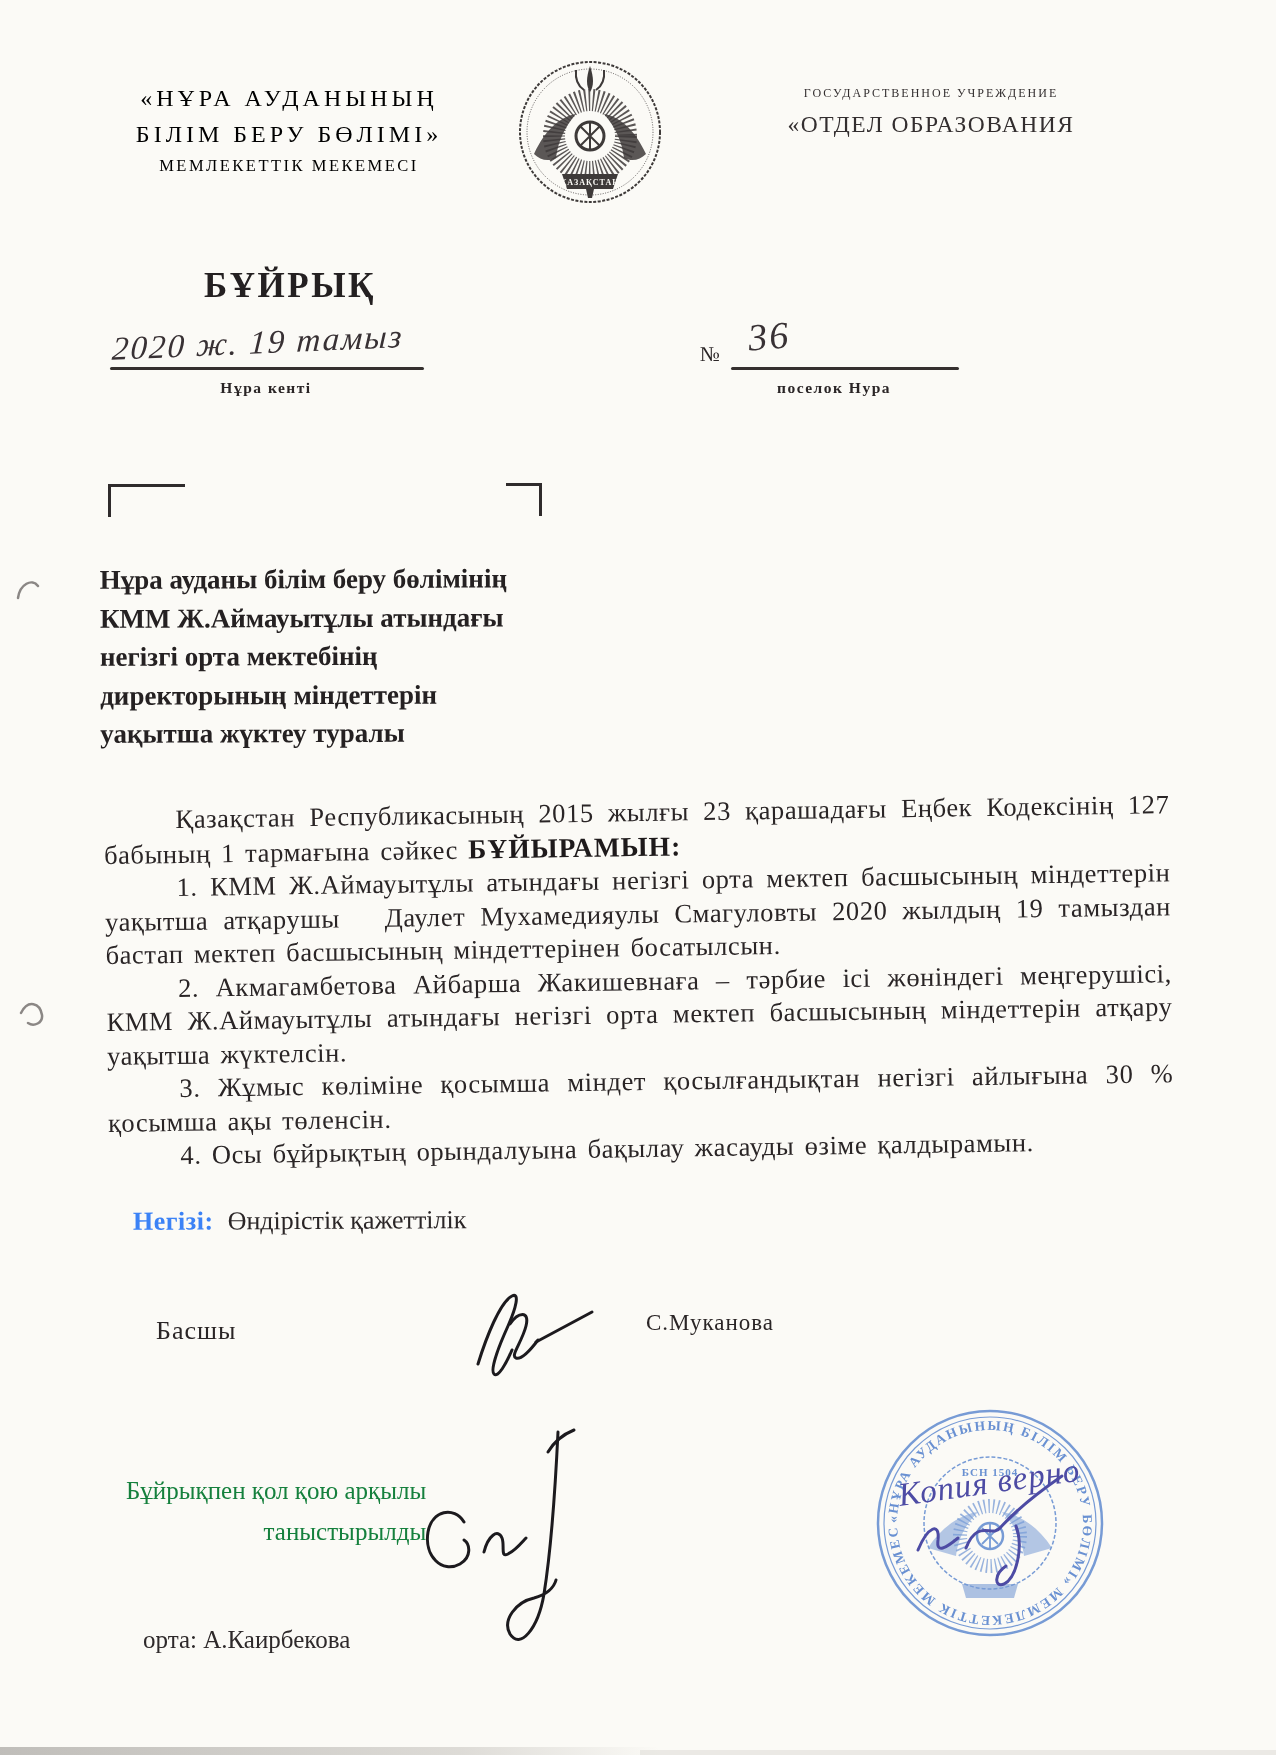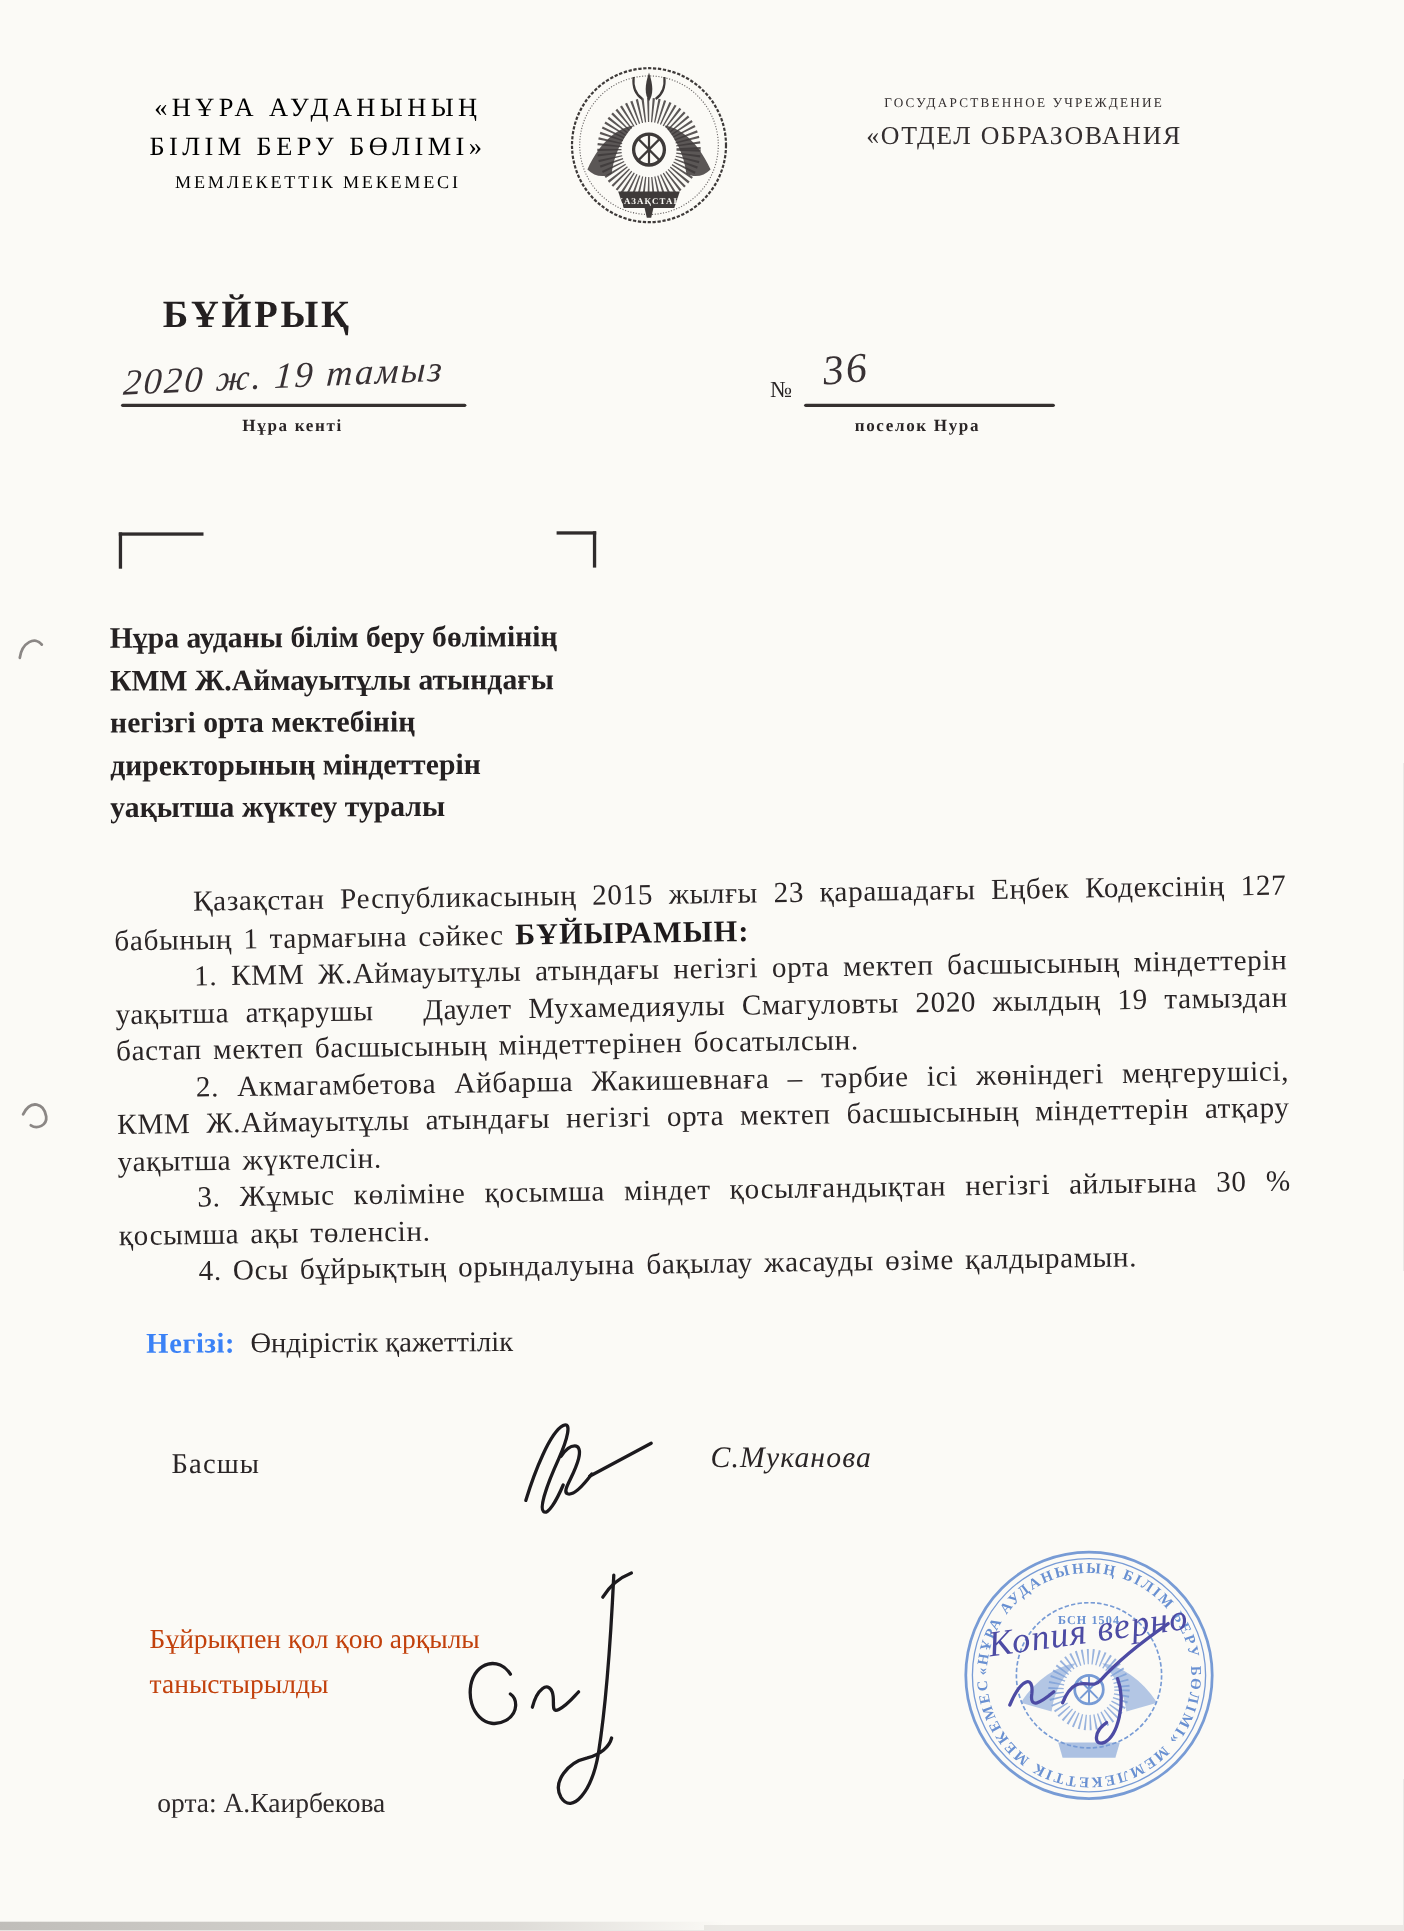--- a/index.html
+++ b/index.html
@@ -14,21 +14,21 @@
   .org-left{left:96px;top:80px;width:386px;text-align:center;color:#000000;}
   .org-left .lg{font-size:24px;letter-spacing:4px;line-height:36px;}
   .org-left .sm{font-size:16.5px;letter-spacing:2.5px;margin-top:4px;}
   .org-right{left:688px;top:86px;width:486px;text-align:center;color:#332e2f;}
   .org-right .r1{font-size:12px;letter-spacing:2px;}
   .org-right .r2{font-size:23.5px;letter-spacing:1.5px;margin-top:10px;}
   .org-right .r3{font-size:23.5px;letter-spacing:1.5px;margin-top:7px;}
   .emblem{left:516px;top:58px;width:148px;height:148px;}
 
   
-  .title{font-size:35px;font-weight:bold;letter-spacing:2.5px;color:#242021;}
+  .title{font-size:35px;font-weight:bold;letter-spacing:2.5px;color:#242021;text-align:center;}
   .title-kk{left:148px;top:266px;width:284px;}
   .title-ru{left:688px;top:266px;width:292px;}
 
   
   .hw{font-style:italic;color:#383134;}
   .date-hw{left:112px;top:324px;width:310px;font-size:33px;letter-spacing:2px;transform:rotate(-2.5deg) skewX(-6deg);white-space:nowrap;}
   .date-line{left:110px;top:367px;width:314px;height:3px;background:#35302f;border-radius:2px;}
   .place-kk{left:168px;top:379px;width:196px;text-align:center;font-size:15.5px;font-weight:bold;letter-spacing:1.5px;}
   .num-sign{left:700px;top:342px;font-size:21px;}
   .num-hw{left:748px;top:314px;font-size:38px;transform:rotate(-5deg);letter-spacing:2px;}
@@ -46,25 +46,25 @@
   .ordering{left:106px;top:804px;width:1066px;font-size:26.5px;line-height:33.5px;
     text-align:justify;letter-spacing:0.6px;word-spacing:3px;transform:rotate(-0.85deg);transform-origin:left center;}
   .ordering p{margin:0;text-indent:72px;}
   .order-verb{font-size:27.5px;letter-spacing:1px;color:#1e1a1b;}
 
   .basis{left:133px;top:1206px;font-size:26px;transform:rotate(-0.3deg);}
   .basis b{letter-spacing:0.5px;margin-right:14px;color:#3b82f6;}
 
   
   .head-label{left:156px;top:1316px;font-size:26px;letter-spacing:1px;}
-  .head-name{left:646px;top:1310px;font-size:27px;letter-spacing:1px;font-style:italic;}
+  .head-name{left:646px;top:1310px;font-size:23px;letter-spacing:1px;}
   .sig-head{left:450px;top:1278px;width:160px;height:112px;}
 
   
-  .ack{left:136px;top:1470px;font-size:25px;line-height:41px;color:#c2410c;}
+  .ack{left:126px;top:1470px;font-size:25px;line-height:41px;color:#15803d;text-align:right;}
   .sig-ack{left:398px;top:1424px;width:200px;height:240px;}
   .executor{left:143px;top:1626px;font-size:25px;color:#2e292a;}
 
   
   .stamp{left:866px;top:1398px;width:292px;height:262px;opacity:.92;}
   .stamp-ring-text{font-size:13.5px;font-weight:bold;letter-spacing:2px;}
   .stamp-inner-code{font-size:11px;font-weight:bold;letter-spacing:1px;}
   .stamp-hw-text{font-size:33px;font-style:italic;letter-spacing:1px;}
 
   

